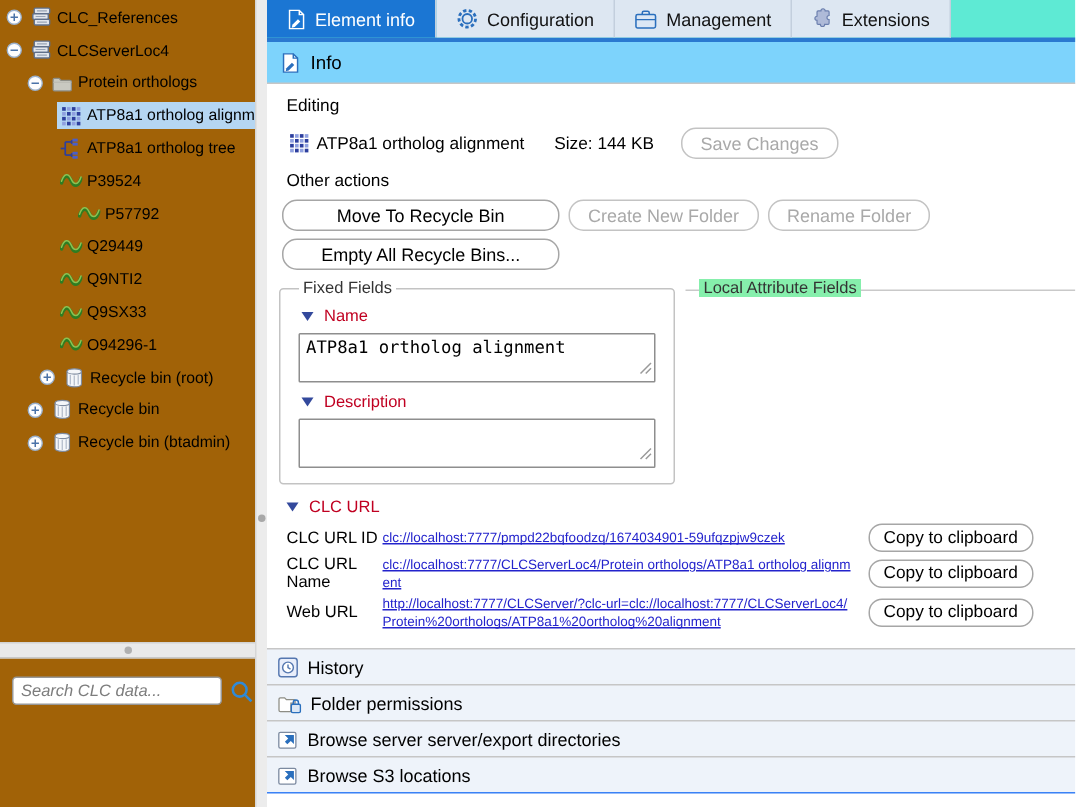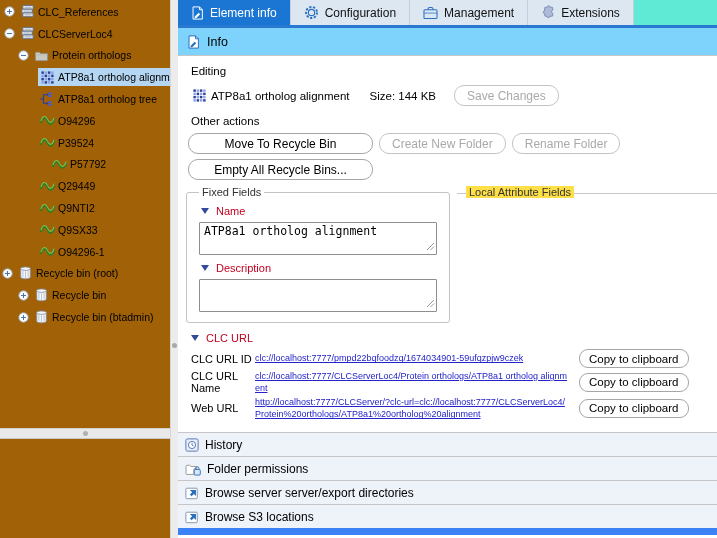--- a/index.html
+++ b/index.html
@@ -59,34 +59,34 @@
   fieldset.fixed-fields legend, .pfs-legend { font-size:11px; color:#333; padding:0 3px; }
   .field-label { display:flex; align-items:center; gap:7px; margin:7px 0 5px 2px; color:#c00021; font-size:11px; }
   .tri { width:0; height:0; border-left:4.5px solid transparent; border-right:4.5px solid transparent;
     border-top:6px solid #33499c; flex:none; }
   .ta-wrap { position:relative; width:238px; }
   .ta-wrap textarea { display:block; width:100%; box-sizing:border-box; height:33px; border:1px solid #8e8e8e;
     border-radius:1px; font:11.5px "DejaVu Sans Mono",monospace; padding:1px 4px; resize:none; overflow:hidden; outline:none; }
   .grip { position:absolute; right:2px; bottom:2px; }
   .pfs { margin-left:7px; width:420px; position:relative; height:20px; }
   .pfs::before { content:""; position:absolute; left:0; right:0; top:7px; height:1px; background:#c9c9c9; }
-  .pfs-legend { position:relative; margin-left:9px; background:#fde047; }
+  .pfs-legend { position:relative; margin-left:9px; background:#86efac; }
 
   .clc-section { margin:9px 0 0 13px; }
   .clc-row { display:grid; grid-template-columns:64px 324px 1fr; align-items:center; margin-top:2px; }
   .clc-row .lbl { font-size:11px; }
   .clc-row a { font-size:9px; color:#2323cc; text-decoration:underline; word-break:break-all;
     line-height:1.35; padding-right:10px; cursor:pointer; }
   .copy-btn { justify-self:start; height:19px; border:1px solid #a6a6a6; border-radius:9px; background:#fff;
     font:11.5px "Liberation Sans",sans-serif; color:#000; padding:0 9px; }
 
   .accordions { position:absolute; left:0; right:0; top:376px; }
   .acc-row { height:23px; background:#eef3fa; border-top:1px solid #c6c6c6; display:flex;
     align-items:center; gap:6px; padding-left:7px; font-size:12px; }
-  .acc-row:last-child { border-bottom:7px solid #3b82f6; }
+  .acc-row:last-child { border-bottom:1px solid #3b82f6; }
 </style>
 </head>
 <body>
 
 <div class="app">
 
   <div class="sidebar">
     <div class="tree" id="tree">
         <div class="tree-row" style="padding-left: 4px;">
           <span class="toggle">
@@ -202,90 +202,79 @@
           </span>
         </div>
         <div class="tree-row" style="padding-left: 38px;">
           <span class="row-content">
             <span class="ticon">
               <svg width="15" height="13" viewBox="0 0 16 14" style="display: block;">
                 <path d="M1 8.5 C3 2.5, 6 2.5, 8 7 C10 11.5, 13 11.5, 15 5.5" fill="none" stroke="#2e7d22" stroke-width="2.6" stroke-linecap="round"></path>
                 <path d="M1 7.3 C3 1.5, 6 1.5, 8 5.8 C10 10.3, 13 10.3, 15 4.3" fill="none" stroke="#8cc152" stroke-width="1.1" stroke-linecap="round"></path>
               </svg>
             </span>
-            <span>O94296</span>
-          </span>
-        </div>
-        <div class="tree-row" style="padding-left: 38px;">
+            <span>P39524</span>
+          </span>
+        </div>
+        <div class="tree-row" style="padding-left: 38px; margin-left: 12px;">
           <span class="row-content">
             <span class="ticon">
               <svg width="15" height="13" viewBox="0 0 16 14" style="display: block;">
                 <path d="M1 8.5 C3 2.5, 6 2.5, 8 7 C10 11.5, 13 11.5, 15 5.5" fill="none" stroke="#2e7d22" stroke-width="2.6" stroke-linecap="round"></path>
                 <path d="M1 7.3 C3 1.5, 6 1.5, 8 5.8 C10 10.3, 13 10.3, 15 4.3" fill="none" stroke="#8cc152" stroke-width="1.1" stroke-linecap="round"></path>
               </svg>
             </span>
-            <span>P39524</span>
-          </span>
-        </div>
-        <div class="tree-row" style="padding-left: 38px; margin-left: 12px;">
+            <span>P57792</span>
+          </span>
+        </div>
+        <div class="tree-row" style="padding-left: 38px;">
           <span class="row-content">
             <span class="ticon">
               <svg width="15" height="13" viewBox="0 0 16 14" style="display: block;">
                 <path d="M1 8.5 C3 2.5, 6 2.5, 8 7 C10 11.5, 13 11.5, 15 5.5" fill="none" stroke="#2e7d22" stroke-width="2.6" stroke-linecap="round"></path>
                 <path d="M1 7.3 C3 1.5, 6 1.5, 8 5.8 C10 10.3, 13 10.3, 15 4.3" fill="none" stroke="#8cc152" stroke-width="1.1" stroke-linecap="round"></path>
               </svg>
             </span>
-            <span>P57792</span>
+            <span>Q29449</span>
           </span>
         </div>
         <div class="tree-row" style="padding-left: 38px;">
           <span class="row-content">
             <span class="ticon">
               <svg width="15" height="13" viewBox="0 0 16 14" style="display: block;">
                 <path d="M1 8.5 C3 2.5, 6 2.5, 8 7 C10 11.5, 13 11.5, 15 5.5" fill="none" stroke="#2e7d22" stroke-width="2.6" stroke-linecap="round"></path>
                 <path d="M1 7.3 C3 1.5, 6 1.5, 8 5.8 C10 10.3, 13 10.3, 15 4.3" fill="none" stroke="#8cc152" stroke-width="1.1" stroke-linecap="round"></path>
               </svg>
             </span>
-            <span>Q29449</span>
+            <span>Q9NTI2</span>
           </span>
         </div>
         <div class="tree-row" style="padding-left: 38px;">
           <span class="row-content">
             <span class="ticon">
               <svg width="15" height="13" viewBox="0 0 16 14" style="display: block;">
                 <path d="M1 8.5 C3 2.5, 6 2.5, 8 7 C10 11.5, 13 11.5, 15 5.5" fill="none" stroke="#2e7d22" stroke-width="2.6" stroke-linecap="round"></path>
                 <path d="M1 7.3 C3 1.5, 6 1.5, 8 5.8 C10 10.3, 13 10.3, 15 4.3" fill="none" stroke="#8cc152" stroke-width="1.1" stroke-linecap="round"></path>
               </svg>
             </span>
-            <span>Q9NTI2</span>
+            <span>Q9SX33</span>
           </span>
         </div>
         <div class="tree-row" style="padding-left: 38px;">
           <span class="row-content">
             <span class="ticon">
               <svg width="15" height="13" viewBox="0 0 16 14" style="display: block;">
                 <path d="M1 8.5 C3 2.5, 6 2.5, 8 7 C10 11.5, 13 11.5, 15 5.5" fill="none" stroke="#2e7d22" stroke-width="2.6" stroke-linecap="round"></path>
                 <path d="M1 7.3 C3 1.5, 6 1.5, 8 5.8 C10 10.3, 13 10.3, 15 4.3" fill="none" stroke="#8cc152" stroke-width="1.1" stroke-linecap="round"></path>
               </svg>
             </span>
-            <span>Q9SX33</span>
-          </span>
-        </div>
-        <div class="tree-row" style="padding-left: 38px;">
-          <span class="row-content">
-            <span class="ticon">
-              <svg width="15" height="13" viewBox="0 0 16 14" style="display: block;">
-                <path d="M1 8.5 C3 2.5, 6 2.5, 8 7 C10 11.5, 13 11.5, 15 5.5" fill="none" stroke="#2e7d22" stroke-width="2.6" stroke-linecap="round"></path>
-                <path d="M1 7.3 C3 1.5, 6 1.5, 8 5.8 C10 10.3, 13 10.3, 15 4.3" fill="none" stroke="#8cc152" stroke-width="1.1" stroke-linecap="round"></path>
-              </svg>
-            </span>
             <span>O94296-1</span>
           </span>
         </div>
-        <div class="tree-row" style="padding-left: 2px;">
+        <div class="tree-row" style="padding-left: 26px;">
           <span class="toggle">
             <svg width="11" height="11" viewBox="0 0 12 12" style="display: block;">
               <circle cx="6" cy="6" r="5.1" fill="#fdfdfd" stroke="#9ab0cc" stroke-width="1"></circle>
               <path d="M3.3 6 H8.7 M6 3.3 V8.7" stroke="#4a72a8" stroke-width="1.1" fill="none"></path>
             </svg>
           </span>
           <span class="row-content">
             <span class="ticon">
               <svg width="13" height="14" viewBox="0 0 14 16" style="display: block;">
                 <g fill="#f4f6f9" stroke="#7e8ba0" stroke-width="0.9">
@@ -334,20 +323,29 @@
                 </g>
                 <path d="M4 5.5 V13 M7 6 V13.7 M10 5.5 V13" stroke="#aeb8c8" stroke-width="0.9" fill="none"></path>
               </svg>
             </span>
             <span>Recycle bin (btadmin)</span>
           </span>
         </div>
       </div>
     <div class="sidebar-divider">
       <div class="handle-dot"></div>
+    </div>
+    <div class="search-row">
+      <input class="search-input" placeholder="Search CLC data..." style="">
+      <span class="search-btn" id="search-icon-slot">
+          <svg width="16" height="16" viewBox="0 0 16 16" fill="none" stroke="#2f8ad6" stroke-width="1.7" style="display: block;">
+            <circle cx="6.8" cy="6.8" r="4.6"></circle>
+            <path d="M10.3 10.3 L14.6 14.6"></path>
+          </svg>
+        </span>
     </div>
   </div>
 
   <div class="vsplit">
     <div class="handle-dot"></div>
   </div>
 
   <div class="main">
     <div class="tabbar" id="tabbar">
         <div class="tab active">

